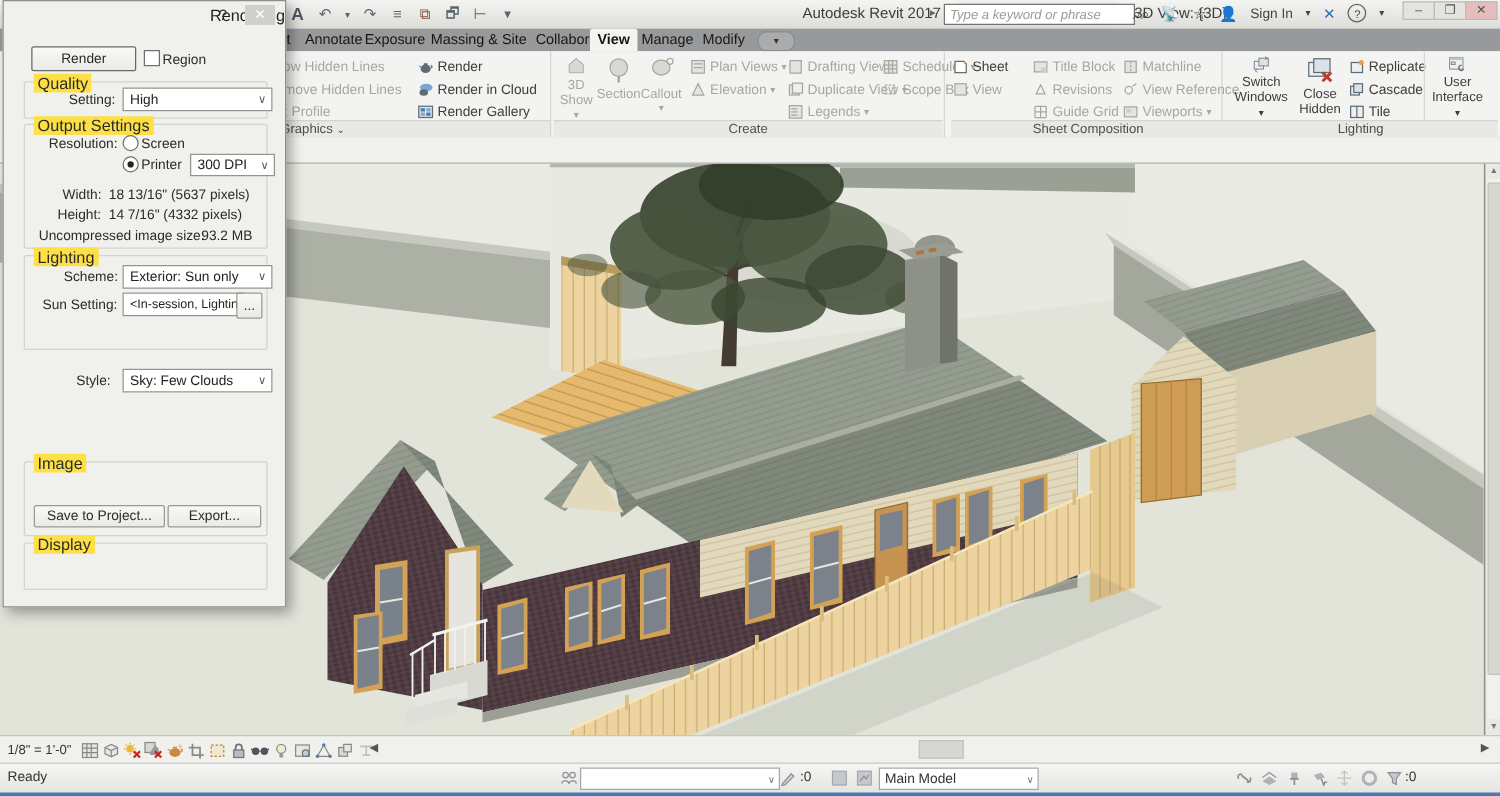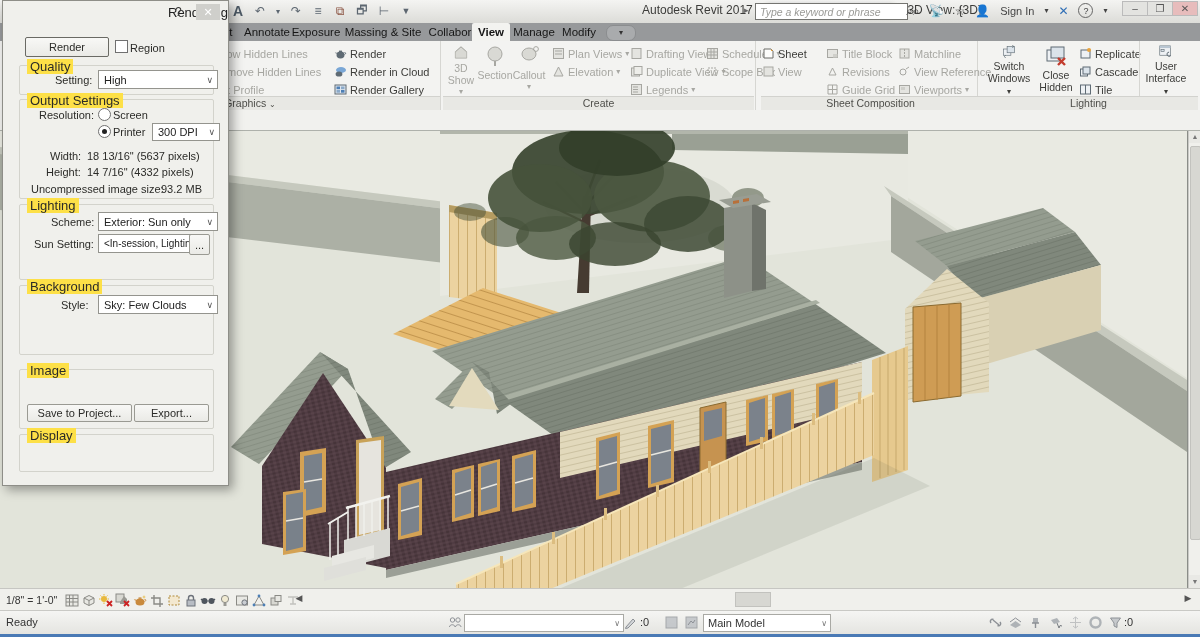--- a/index.html
+++ b/index.html
@@ -744,23 +744,20 @@
     <div class="dsel" style="left:95px;top:211px;width:108px;height:17px">
       <span>Exterior: Sun only</span>
         <span class="arr">∨</span>
     </div>
     <span class="dlbl" style="left:31px;top:237px">Sun Setting:</span>
     <div class="dsel" style="left:95px;top:233px;width:85px;height:17px;font-size:10px">
       <span>&lt;In-session, Lighting&gt;</span>
     </div>
     <div class="dbtn" style="left:186px;top:233px;width:19px;height:19px">...</div>
 
-    <div class="grp" style="left:16px;top:284px;width:193px;height:68px">
-      <span class="glbl">Background</span>
-    </div>
     <span class="dlbl" style="left:58px;top:298px">Style:</span>
     <div class="dsel" style="left:95px;top:294px;width:108px;height:17px">
       <span>Sky: Few Clouds</span>
         <span class="arr">∨</span>
     </div>
 
     <div class="grp" style="left:16px;top:368px;width:193px;height:58px">
       <span class="glbl">Image</span>
     </div>
     <div class="dbtn" style="left:24px;top:403px;width:103px;height:16px">Save to Project...</div>

